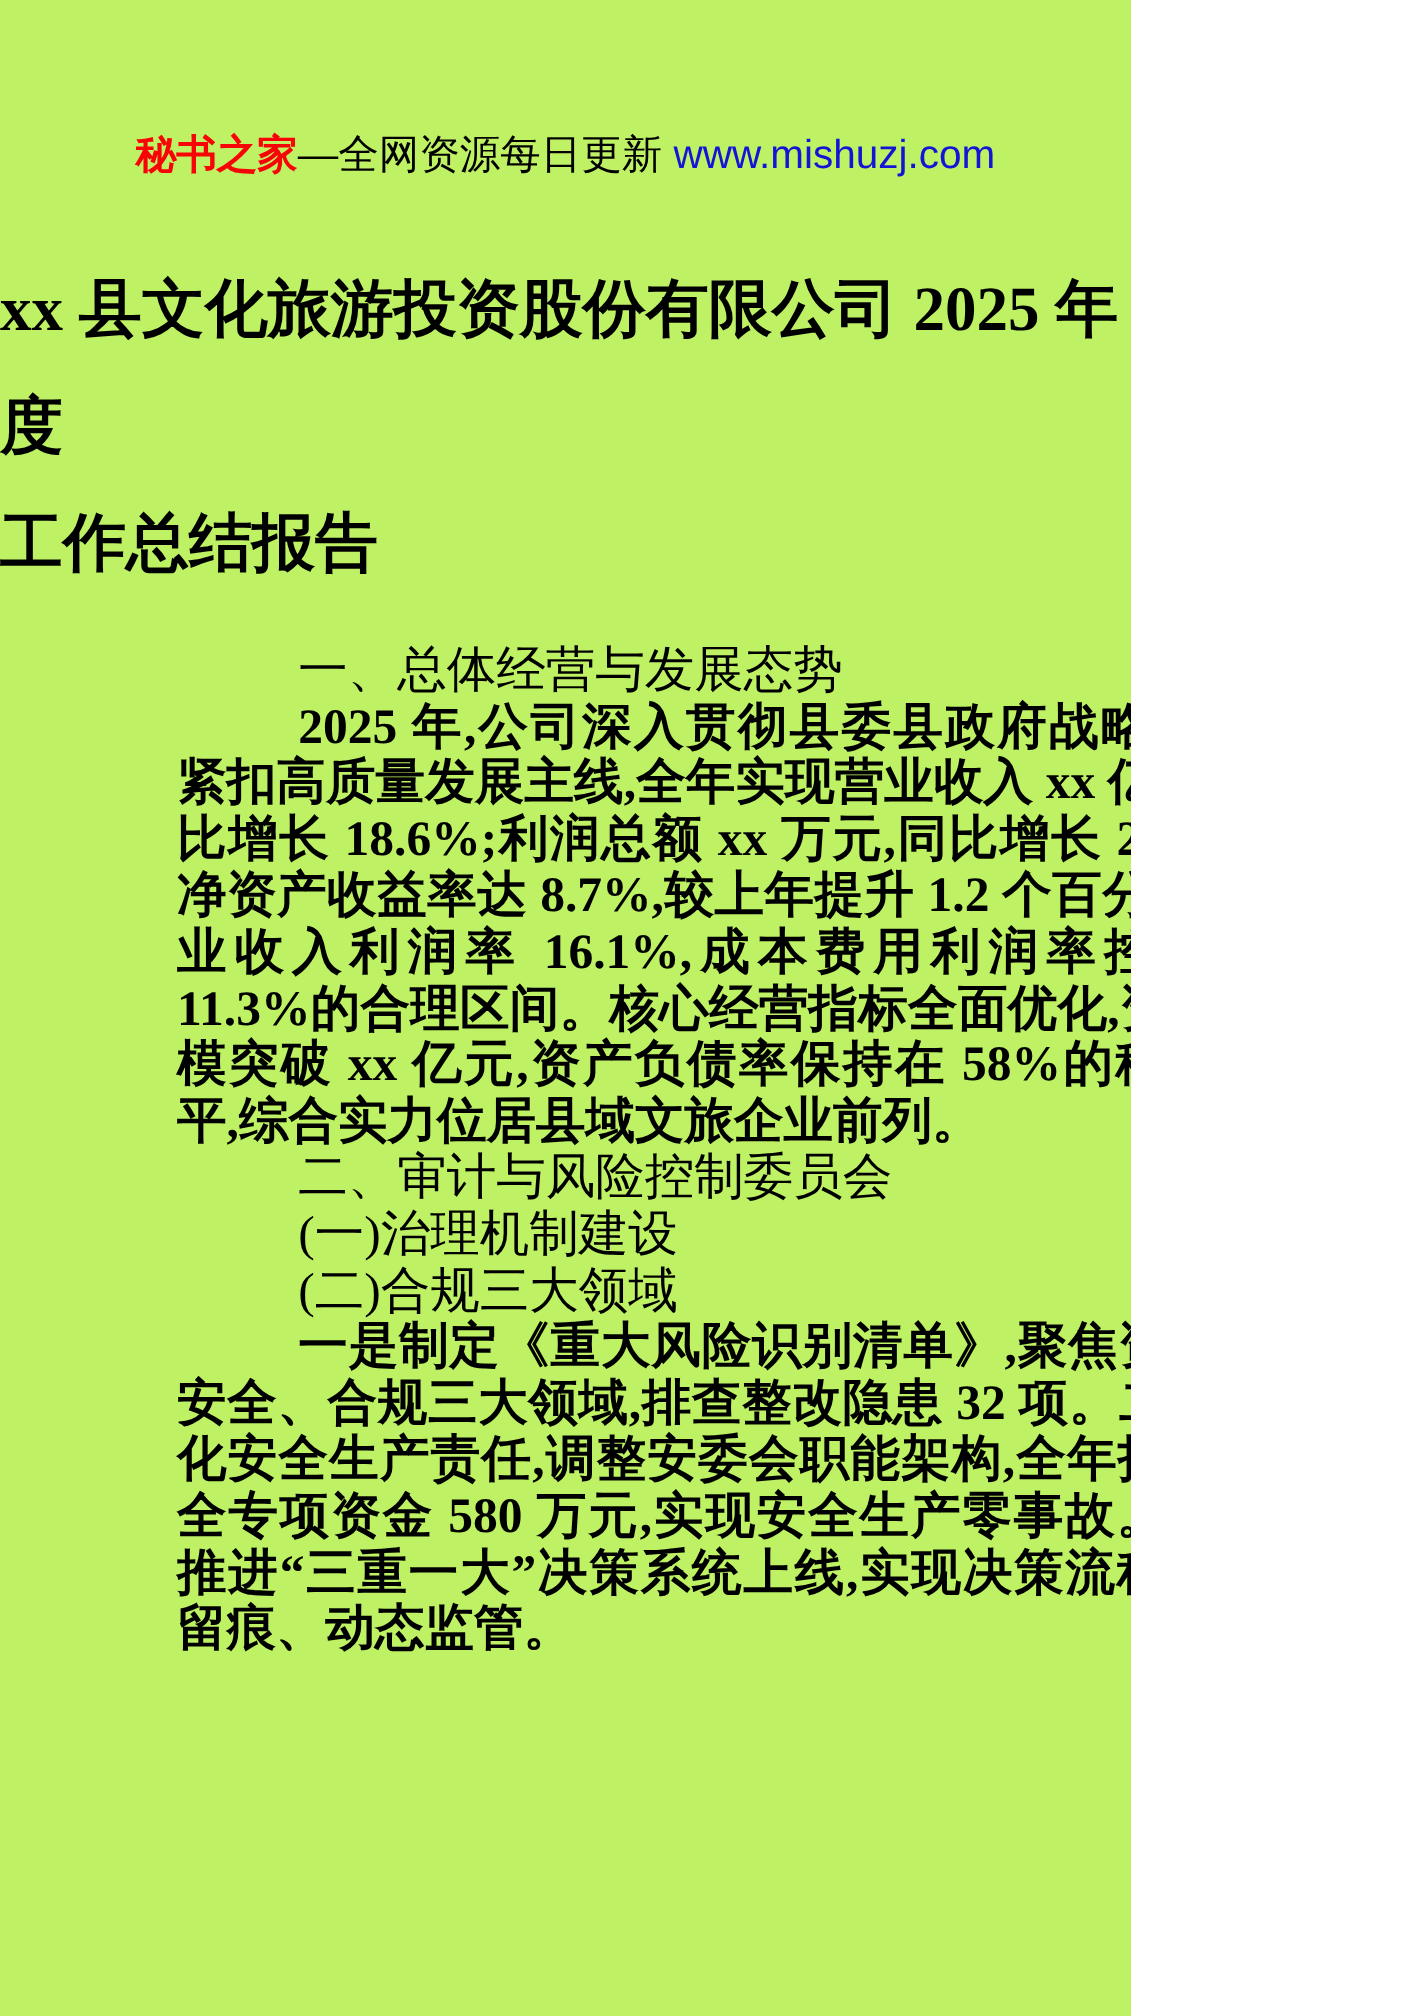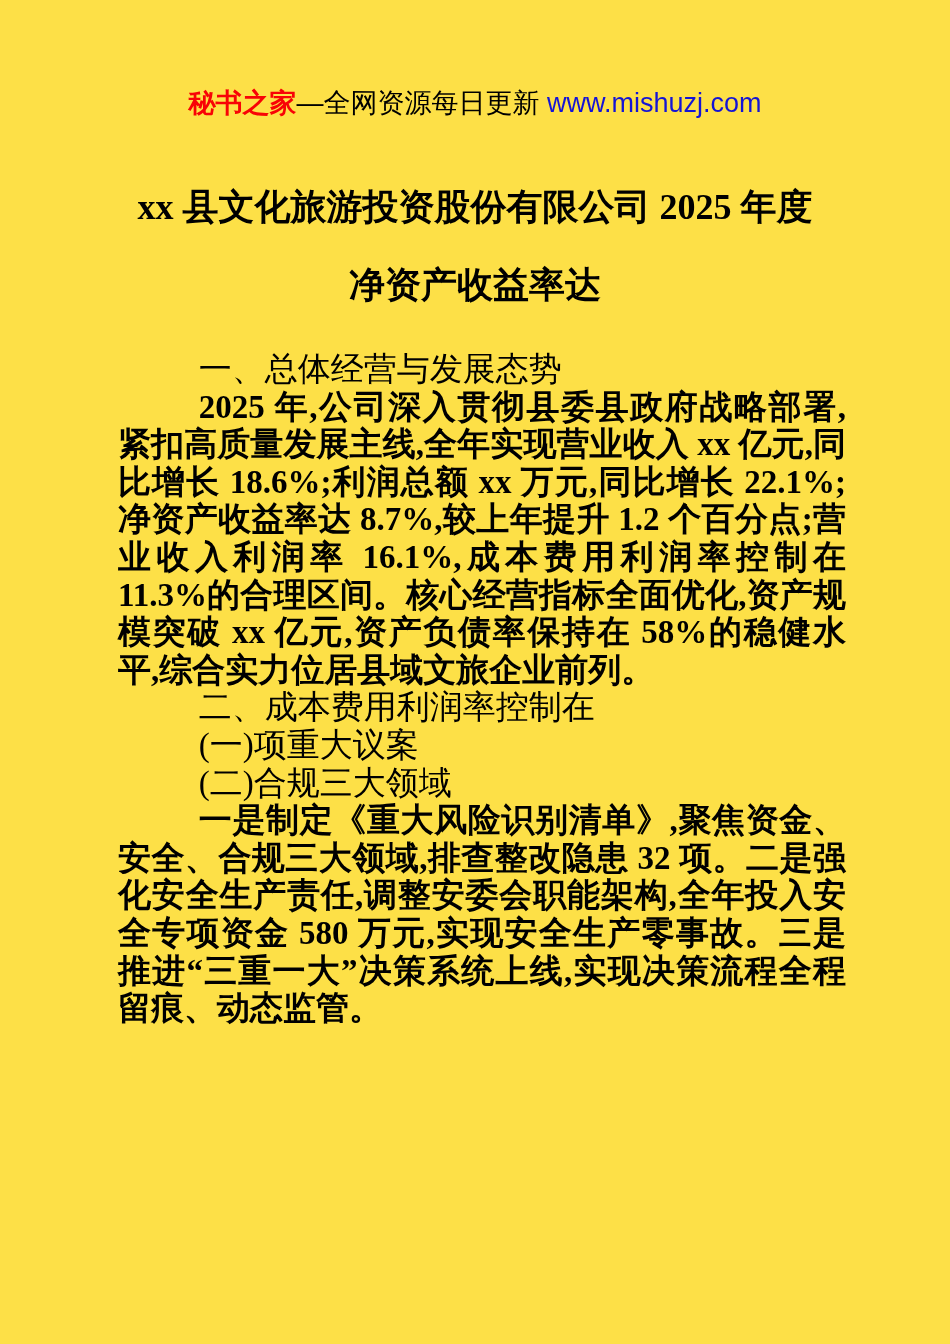--- a/index.html
+++ b/index.html
@@ -2,23 +2,23 @@
 <html><head>
 <meta charset="utf-8">
 <style>
   html, body {
     margin: 0;
     padding: 0;
     background: #ffffff;
   }
   .page {
     position: relative;
-    width: 950px;
+    width: 754px;
     height: 1344px;
-    background: #fde047;
+    background: #bef264;
     overflow: hidden;
     color: #000000;
     font-family: "Liberation Serif", serif;
   }
   
   .doc-header {
     padding-top: 88px;
     text-align: center;
     font-family: "Liberation Sans", sans-serif;
     font-size: 27px;
@@ -32,22 +32,22 @@
   .tagline {
     color: #000000;
   }
   .url {
     color: #1414d6;
     text-decoration: none;
   }
   
   .doc-title {
     margin-top: 50px;
-    text-align: center;
-    font-size: 36px;
+    text-align: left;
+    font-size: 42px;
     line-height: 78px;
     font-weight: bold;
     font-family: "Liberation Serif", serif;
   }
   
   .doc-body {
     margin-top: 27px;
     margin-left: 118px;
     width: 728px;
     font-size: 33px;
@@ -73,26 +73,26 @@
 </style>
 </head>
 <body>
 
 <div class="page">
 
   <div class="doc-header"><span class="brand">秘书之家</span><span class="tagline">—全网资源每日更新 </span><span class="url">www.mishuzj.com</span></div>
 
   <div class="doc-title">
     <div>xx 县文化旅游投资股份有限公司 2025 年度</div>
-    <div>净资产收益率达</div>
+    <div>工作总结报告</div>
   </div>
 
   <div class="doc-body">
     <p class="heading">一、总体经营与发展态势</p>
     <p class="para">2025 年,公司深入贯彻县委县政府战略部署,紧扣高质量发展主线,全年实现营业收入 xx 亿元,同比增长 18.6%;利润总额 xx 万元,同比增长 22.1%;净资产收益率达 8.7%,较上年提升 1.2 个百分点;营业收入利润率 16.1%,成本费用利润率控制在 11.3%的合理区间。核心经营指标全面优化,资产规模突破 xx 亿元,资产负债率保持在 58%的稳健水平,综合实力位居县域文旅企业前列。</p>
-    <p class="heading">二、成本费用利润率控制在</p>
-    <p class="subheading">(一)项重大议案</p>
+    <p class="heading">二、审计与风险控制委员会</p>
+    <p class="subheading">(一)治理机制建设</p>
     <p class="subheading">(二)合规三大领域</p>
     <p class="para">一是制定《重大风险识别清单》,聚焦资金、安全、合规三大领域,排查整改隐患 32 项。二是强化安全生产责任,调整安委会职能架构,全年投入安全专项资金 580 万元,实现安全生产零事故。三是推进“三重一大”决策系统上线,实现决策流程全程留痕、动态监管。</p>
 
   </div>
 
 </div>
 
 </body></html>

